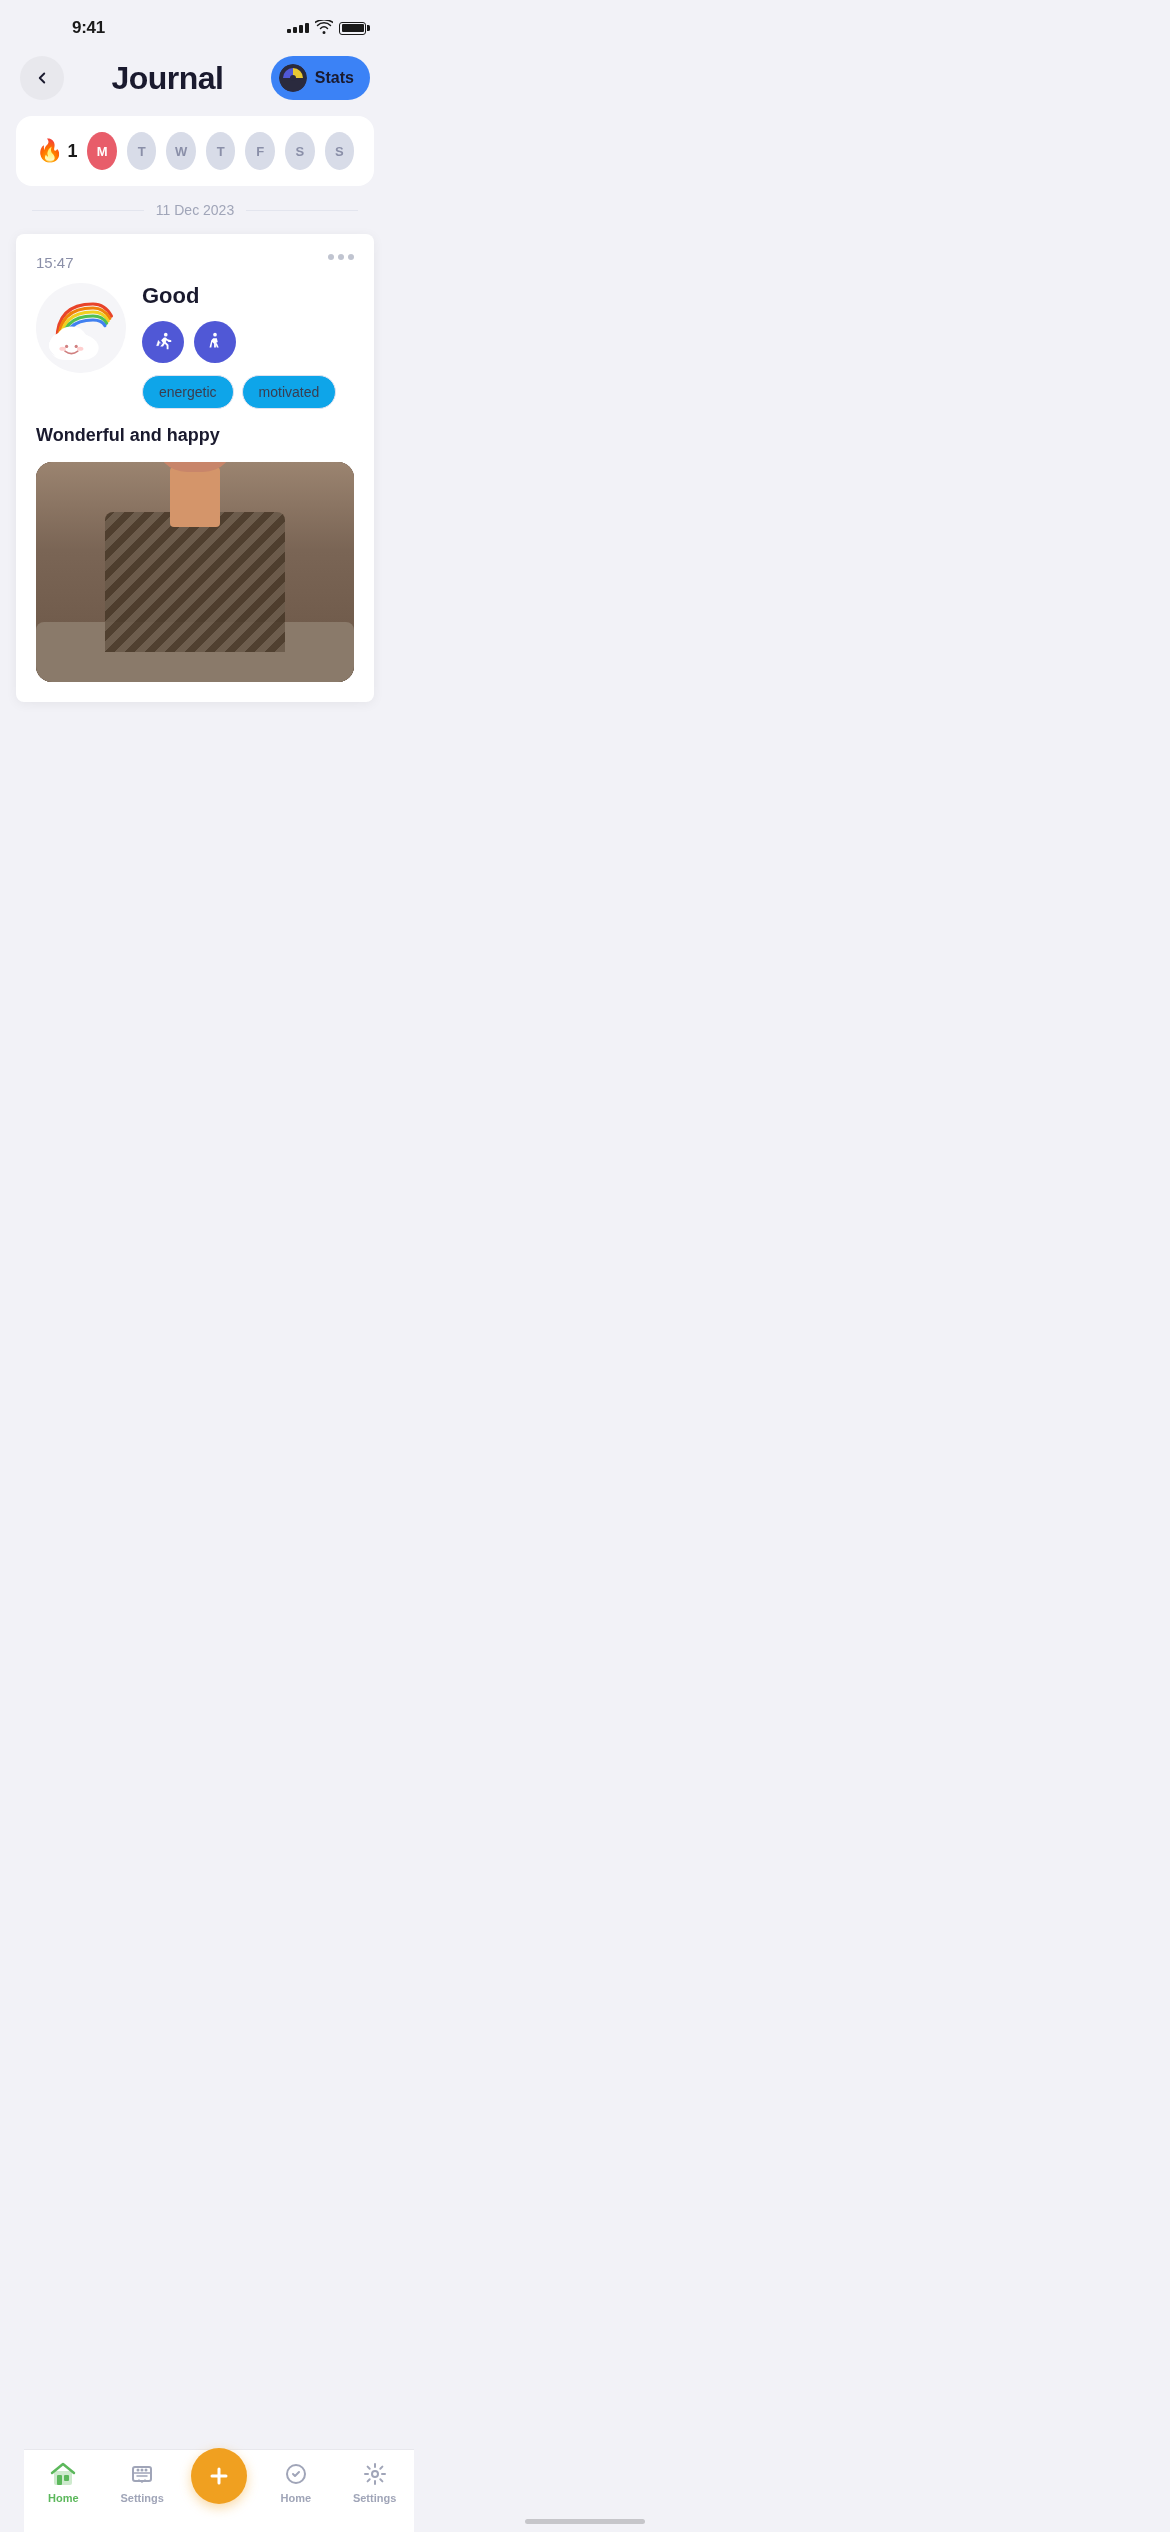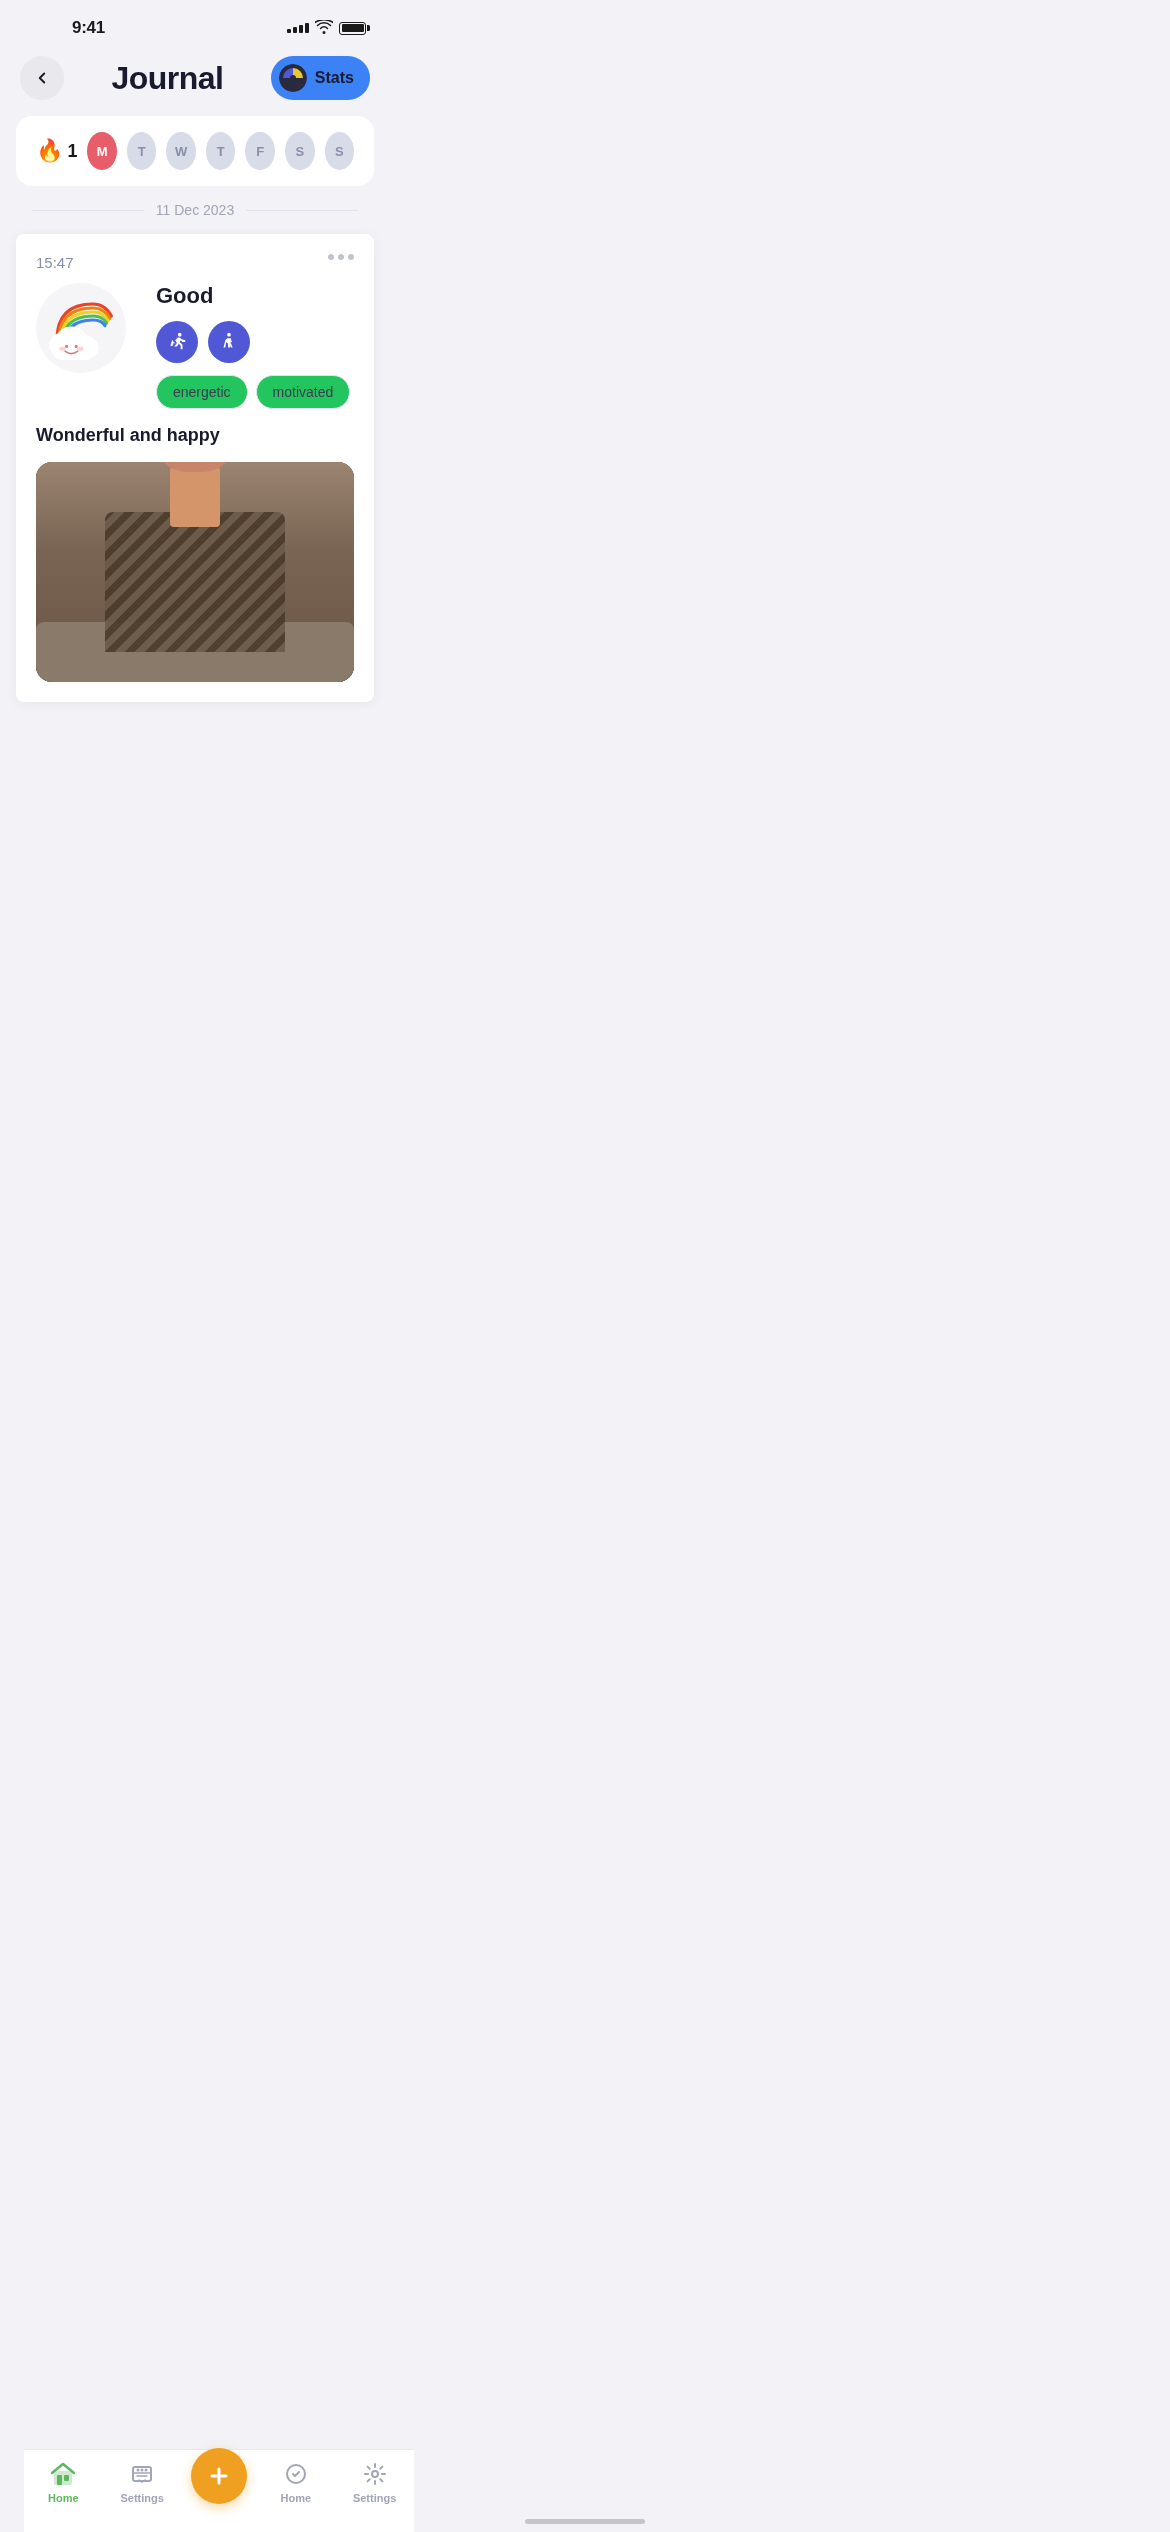--- a/index.html
+++ b/index.html
@@ -213,21 +213,21 @@
     }
     .dot {
       width: 6px;
       height: 6px;
       border-radius: 50%;
       background: #c0c4d0;
     }
 
     .entry-content {
       display: flex;
-      gap: 30px;
+      gap: 16px;
       align-items: flex-start;
       margin-bottom: 16px;
     }
     .mood-emoji-container {
       width: 90px;
       height: 90px;
       background: #f5f5f8;
       border-radius: 50%;
       display: flex;
       align-items: center;
@@ -266,21 +266,21 @@
       height: 22px;
       fill: white;
     }
 
     .tags-row {
       display: flex;
       gap: 8px;
       flex-wrap: wrap;
     }
     .tag {
-      background: #22c55e;
+      background: #0ea5e9;
       border-radius: 20px;
       padding: 8px 16px;
       font-size: 14px;
       color: #3a3d50;
       font-weight: 500;
       border: 1px solid #e0e2ef;
     }
 
     .entry-note {
       font-size: 18px;

